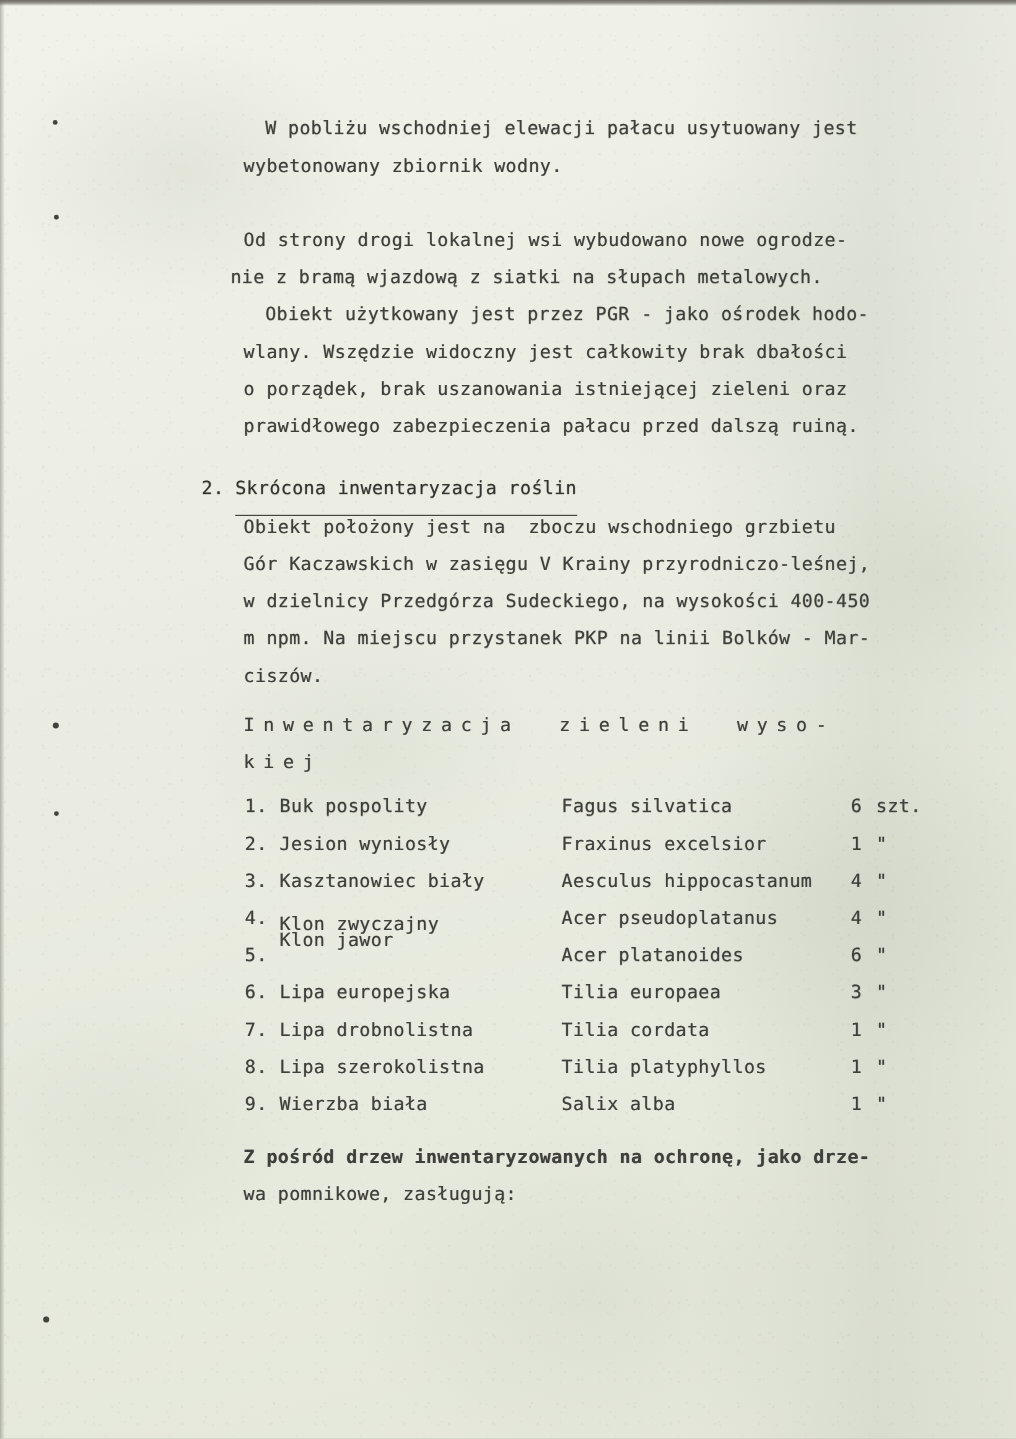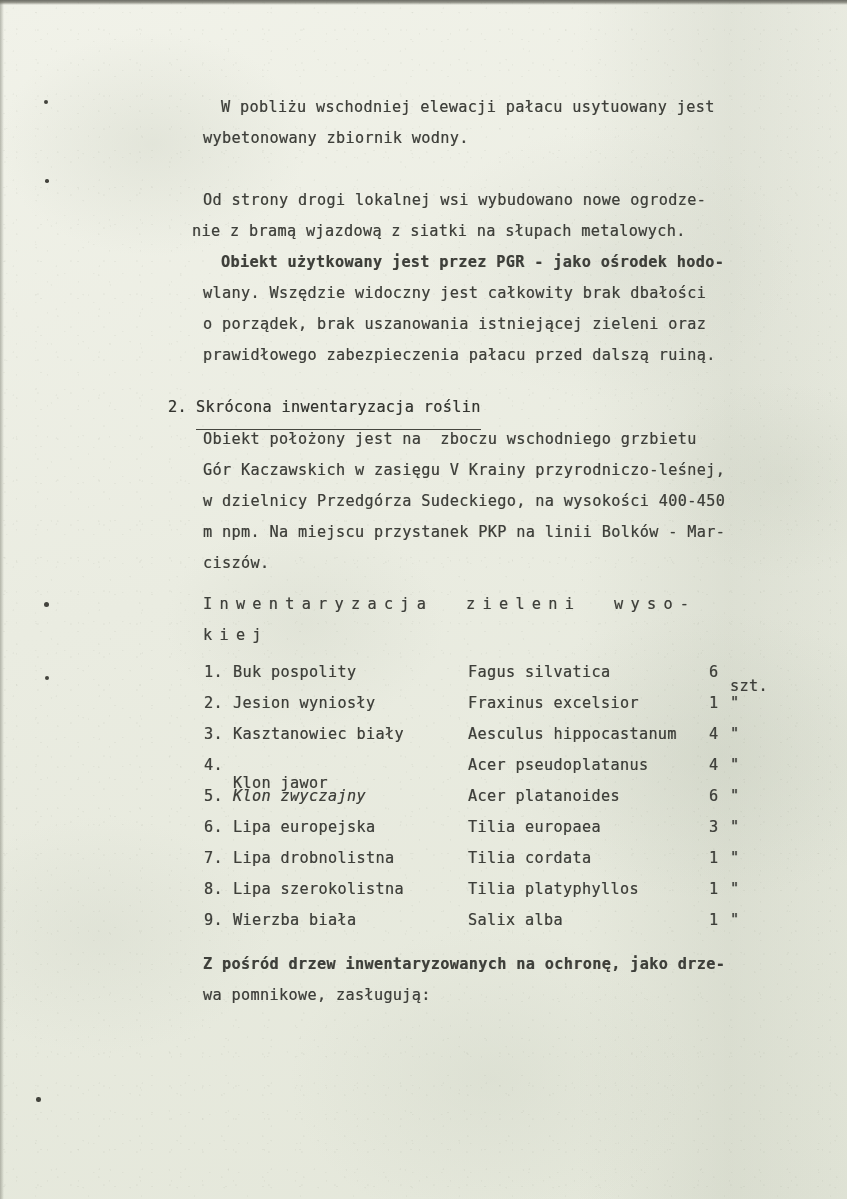--- a/index.html
+++ b/index.html
@@ -128,63 +128,63 @@
   <div class="speck" style="left:44px; top:602px; width:5px; height:5px;"></div>
   <div class="speck" style="left:45px; top:676px; width:4px; height:4px;"></div>
   <div class="speck" style="left:36px; top:1097px; width:4.5px; height:4.5px;"></div>
 
   <div class="text-body">
 
     <div class="line" style="left:221px; top:100px;">W pobliżu wschodniej elewacji pałacu usytuowany jest</div>
     <div class="line" style="left:203px; top:131px;">wybetonowany zbiornik wodny.</div>
     <div class="line" style="left:203px; top:193px;">Od strony drogi lokalnej wsi wybudowano nowe ogrodze-</div>
     <div class="line" style="left:192px; top:224px;">nie z bramą wjazdową z siatki na słupach metalowych.</div>
-    <div class="line" style="left:221px; top:255px;font-weight:bold;">Obiekt użytkowany jest przez PGR - jako ośrodek hodo-</div>
+    <div class="line" style="left:221px; top:255px;">Obiekt użytkowany jest przez PGR - jako ośrodek hodo-</div>
     <div class="line" style="left:203px; top:286px;">wlany. Wszędzie widoczny jest całkowity brak dbałości</div>
     <div class="line" style="left:203px; top:317px;">o porządek, brak uszanowania istniejącej zieleni oraz</div>
     <div class="line" style="left:203px; top:348px;">prawidłowego zabezpieczenia pałacu przed dalszą ruiną.</div>
 
     <div class="line strong" style="left:168px; top:400px;">2.</div>
     <div class="line strong heading-title" style="left:196px; top:400px;">Skrócona inwentaryzacja roślin</div>
 
     <div class="line" style="left:203px; top:432px;">Obiekt położony jest na  zboczu wschodniego grzbietu</div>
     <div class="line" style="left:203px; top:463px;">Gór Kaczawskich w zasięgu V Krainy przyrodniczo-leśnej,</div>
     <div class="line" style="left:203px; top:494px;">w dzielnicy Przedgórza Sudeckiego, na wysokości 400-450</div>
     <div class="line" style="left:203px; top:525px;">m npm. Na miejscu przystanek PKP na linii Bolków - Mar-</div>
     <div class="line" style="left:203px; top:556px;">ciszów.</div>
 
     <div class="line spaced" style="left:203px; top:597px;">Inwentaryzacja  zieleni  wyso-</div>
     <div class="line spaced" style="left:203px; top:628px;">kiej</div>
 
     <div class="line row-num" style="left:204px; top:665px;">1.</div>
     <div class="line row-pl" style="left:233px; top:665px;">Buk pospolity</div>
     <div class="line row-lat" style="left:468px; top:665px;">Fagus silvatica</div>
     <div class="line row-qty" style="left:709px; top:665px;">6</div>
-    <div class="line row-unit" style="left:730px; top:679px;">szt.</div>
+    <div class="line row-unit" style="left:730px; top:665px;">szt.</div>
 
     <div class="line row-num" style="left:204px; top:696px;">2.</div>
     <div class="line row-pl" style="left:233px; top:696px;">Jesion wyniosły</div>
     <div class="line row-lat" style="left:468px; top:696px;">Fraxinus excelsior</div>
     <div class="line row-qty" style="left:709px; top:696px;">1</div>
     <div class="line row-unit" style="left:730px; top:696px;">"</div>
 
     <div class="line row-num" style="left:204px; top:727px;">3.</div>
     <div class="line row-pl" style="left:233px; top:727px;">Kasztanowiec biały</div>
     <div class="line row-lat" style="left:468px; top:727px;">Aesculus hippocastanum</div>
     <div class="line row-qty" style="left:709px; top:727px;">4</div>
     <div class="line row-unit" style="left:730px; top:727px;">"</div>
 
     <div class="line row-num" style="left:204px; top:758px;">4.</div>
     <div class="line row-pl" style="left:233px; top:776px;">Klon jawor</div>
     <div class="line row-lat" style="left:468px; top:758px;">Acer pseudoplatanus</div>
     <div class="line row-qty" style="left:709px; top:758px;">4</div>
     <div class="line row-unit" style="left:730px; top:758px;">"</div>
 
     <div class="line row-num" style="left:204px; top:789px;">5.</div>
-    <div class="line row-pl" style="left:233px; top:789px;font-style:italic;">Klon zwyczajny</div>
+    <div class="line row-pl" style="left:233px; top:763px;">Klon zwyczajny</div>
     <div class="line row-lat" style="left:468px; top:789px;">Acer platanoides</div>
     <div class="line row-qty" style="left:709px; top:789px;">6</div>
     <div class="line row-unit" style="left:730px; top:789px;">"</div>
 
     <div class="line row-num" style="left:204px; top:820px;">6.</div>
     <div class="line row-pl" style="left:233px; top:820px;">Lipa europejska</div>
     <div class="line row-lat" style="left:468px; top:820px;">Tilia europaea</div>
     <div class="line row-qty" style="left:709px; top:820px;">3</div>
     <div class="line row-unit" style="left:730px; top:820px;">"</div>
 

